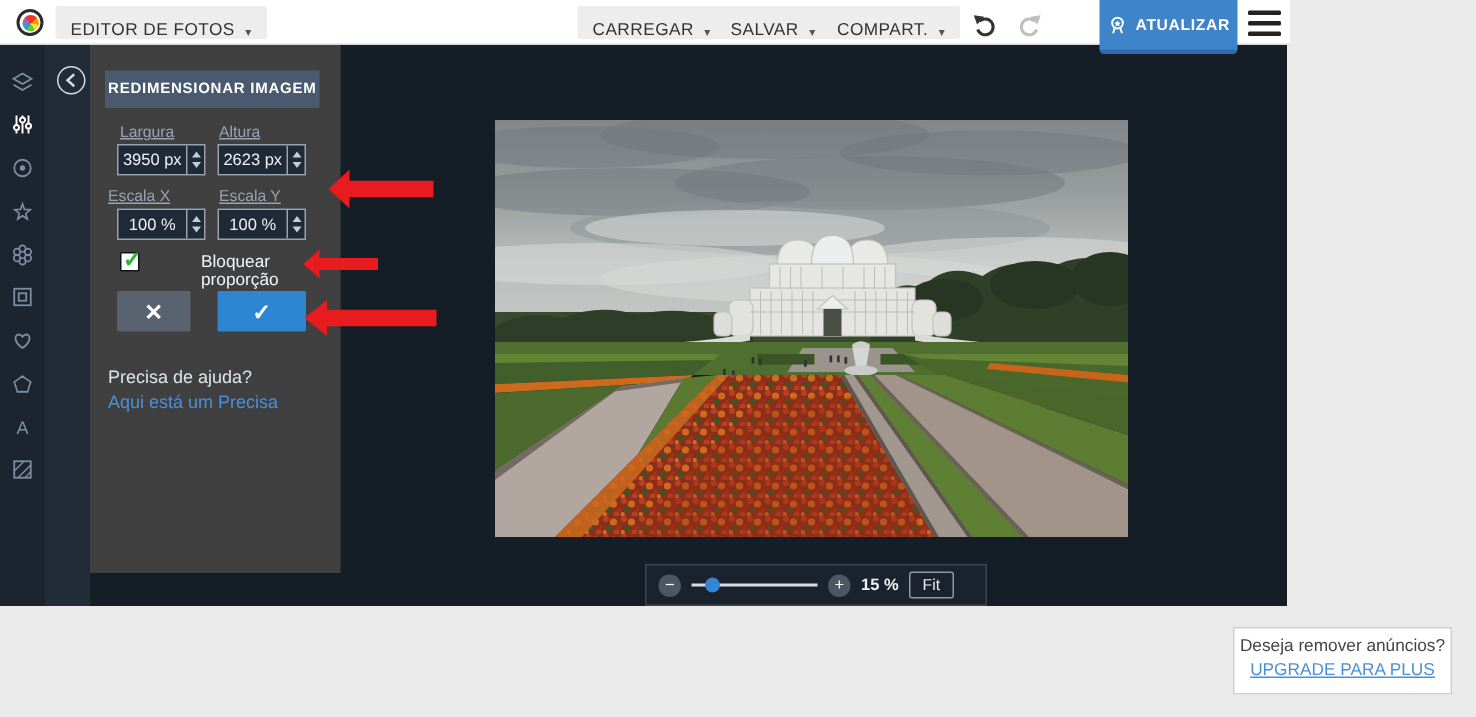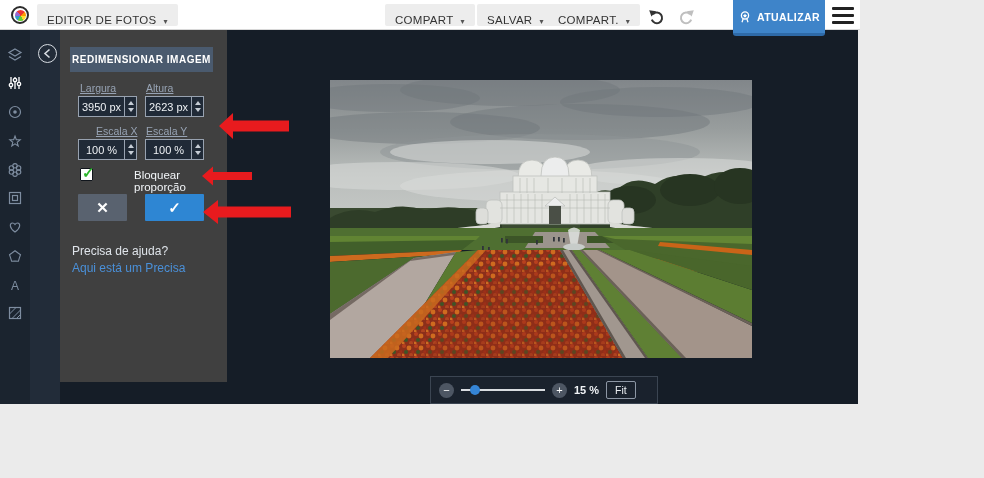--- a/index.html
+++ b/index.html
@@ -81,21 +81,21 @@
   <div class="topbar">
     <div class="logo">
       <div class="ring"></div>
       <div class="wheel"></div>
     </div>
     <div class="tb-btn" style="left:37px">
       <span>EDITOR DE FOTOS</span>
       <span class="caret">▾</span>
     </div>
     <div class="tb-btn" style="left:385px">
-      <span>COMPART</span>
+      <span>CARREGAR</span>
       <span class="caret">▾</span>
     </div>
     <div class="tb-btn" style="left:477px">
       <span>SALVAR</span>
       <span class="caret">▾</span>
     </div>
     <div class="tb-btn" style="left:548px">
       <span>COMPART.</span>
       <span class="caret">▾</span>
     </div>
@@ -224,21 +224,21 @@
           </span>
       </div>
       <div class="input-box" style="left:85px; top:66px">
         <input value="2623 px" style="">
         <span class="stepper">
             <span class="arr-up"></span>
             <span class="arr-dn"></span>
           </span>
       </div>
 
-      <div class="flabel" style="left:36px; top:95px">Escala X</div>
+      <div class="flabel" style="left:12px; top:95px">Escala X</div>
       <div class="flabel" style="left:86px; top:95px">Escala Y</div>
 
       <div class="input-box" style="left:18px; top:109px">
         <input value="100 %" style="">
         <span class="stepper">
             <span class="arr-up"></span>
             <span class="arr-dn"></span>
           </span>
       </div>
       <div class="input-box" style="left:85px; top:109px">
@@ -396,14 +396,18 @@
       </svg>
     </div>
   </div>
 
   <svg class="arrows" viewBox="0 0 984 478">
     <polygon points="219,126 233,113 233,120.5 289,120.5 289,131.5 233,131.5 233,139" fill="#e81b1e"></polygon>
     <polygon points="202,176 213,166.5 213,172 252,172 252,180 213,180 213,185.5" fill="#e81b1e"></polygon>
     <polygon points="203,212 218,200 218,206.5 291,206.5 291,217.5 218,217.5 218,224" fill="#e81b1e"></polygon>
   </svg>
 
+  <div class="adbox">
+    <div class="q">Deseja remover anúncios?</div>
+    <a href="#">UPGRADE PARA PLUS</a>
+  </div>
 
 </div>
 
 </body></html>

